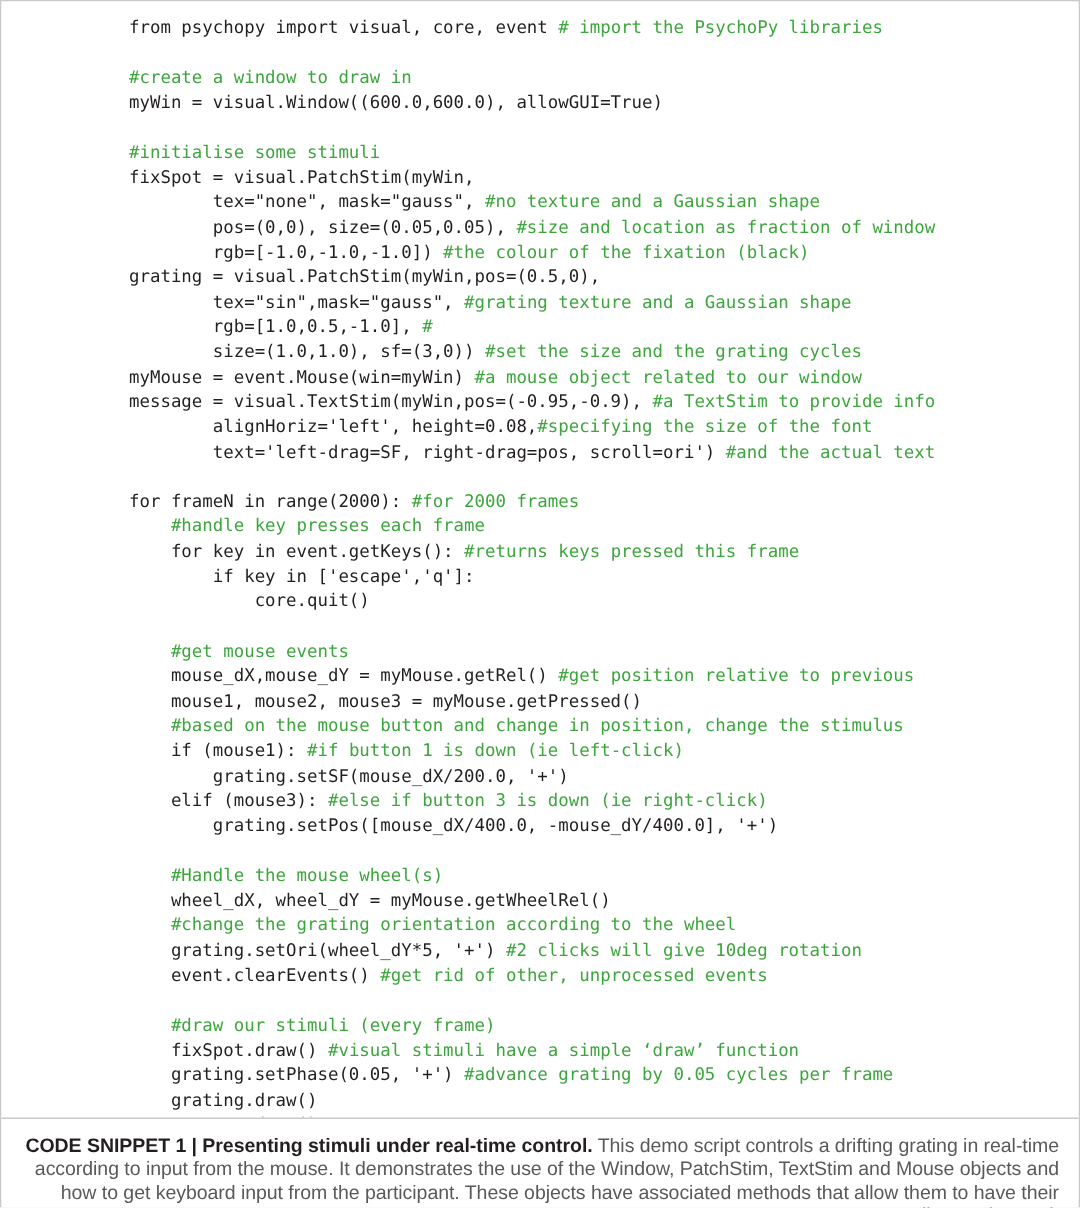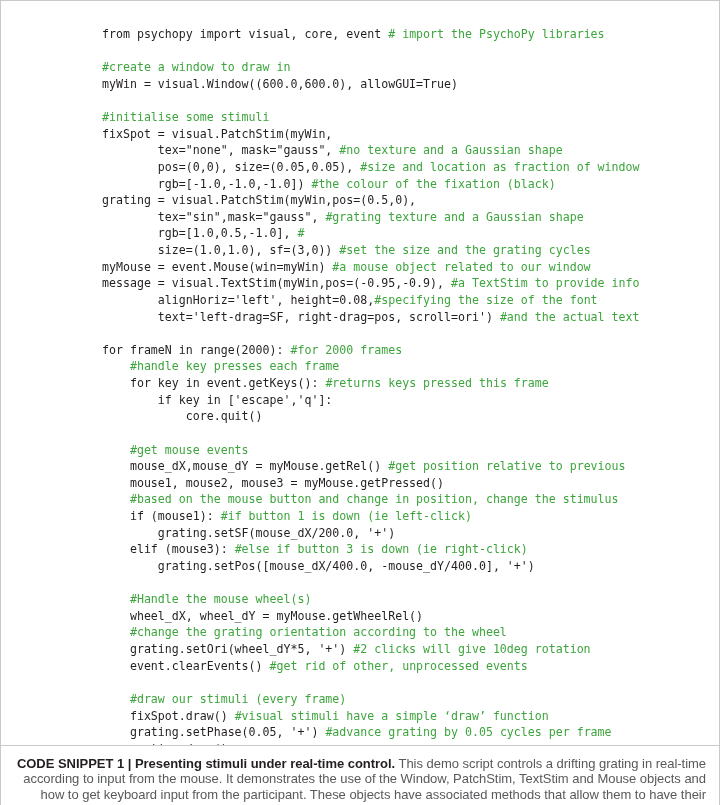--- a/index.html
+++ b/index.html
@@ -29,21 +29,21 @@
   #code-area {
     flex: 0 0 auto;
     height: 744px;
     box-sizing: border-box;
     padding: 9px 0 0 0;
     overflow: hidden;
     background: #ffffff;
   }
 
   #code-listing {
-    margin: 16px;
+    margin: 0;
     padding: 0 10px 0 85px;
     font-family: "DejaVu Sans Mono", "Liberation Mono", monospace;
     font-size: 11.6px;
     line-height: 16.62px;
     color: #231f20;
     white-space: pre;
     letter-spacing: 0px;
     -webkit-font-smoothing: antialiased;
   }
 

